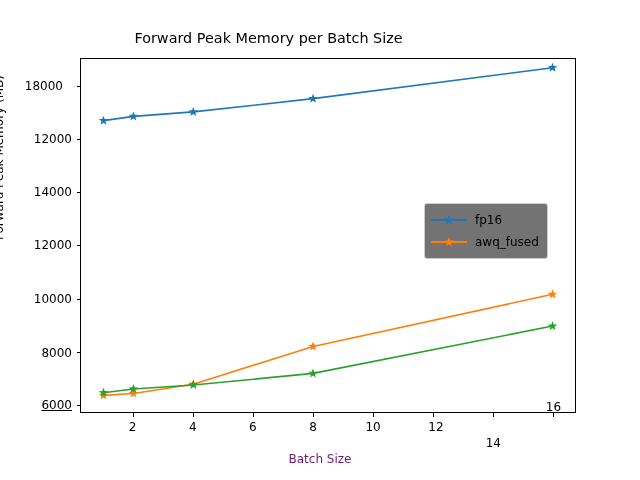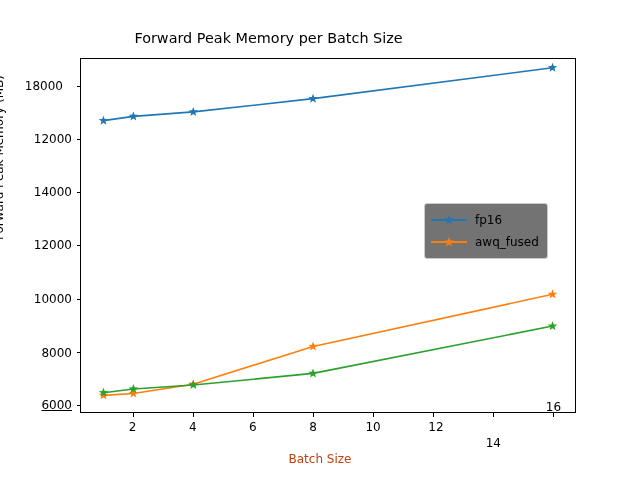--- a/index.html
+++ b/index.html
@@ -8,21 +8,21 @@
   #title{position:absolute;left:0;top:30px;width:537px;text-align:center;font-size:14.4px;color:#000;}
   
   #axes{position:absolute;left:80px;top:58px;width:496px;height:355px;border:1px solid #000;box-sizing:border-box;}
   #plot-svg{position:absolute;left:0;top:0;width:100%;height:100%;}
   .ytick-wrap{position:absolute;left:0;top:0;width:640px;height:480px;}
   .ylab{position:absolute;transform:translateY(-50%);font-size:12px;color:#000;text-align:right;width:60px;}
   .ytickmark{position:absolute;width:3.5px;height:1px;background:#000;}
   .xlab{position:absolute;transform:translateX(-50%);font-size:12px;color:#000;text-align:center;}
   .xtickmark{position:absolute;height:3.5px;width:1px;background:#000;}
   #ylabel{position:absolute;left:-8px;top:240px;transform:rotate(-90deg);transform-origin:left top;font-size:12px;color:#000;white-space:nowrap;}
-  #xlabel{position:absolute;left:0;top:452px;width:640px;text-align:center;font-size:12px;color:#c2410c;}
+  #xlabel{position:absolute;left:0;top:452px;width:640px;text-align:center;font-size:12px;color:#701a75;}
   #legend{position:absolute;left:424px;top:203px;background:#737373;border:1px solid #cccccc;border-radius:3px;padding:5px 8px 5px 6px;box-sizing:border-box;}
   .legend-row{display:flex;align-items:center;height:22px;}
   .legend-swatch{width:36px;height:14px;position:relative;margin-right:8px;flex:0 0 auto;}
   .legend-line{position:absolute;left:0;top:6px;width:36px;height:1.7px;}
   .legend-star{position:absolute;left:13px;top:2px;width:10px;height:10px;}
   .legend-text{font-size:12px;color:#000;white-space:nowrap;}
 </style>
 </head>
 <body>
 

